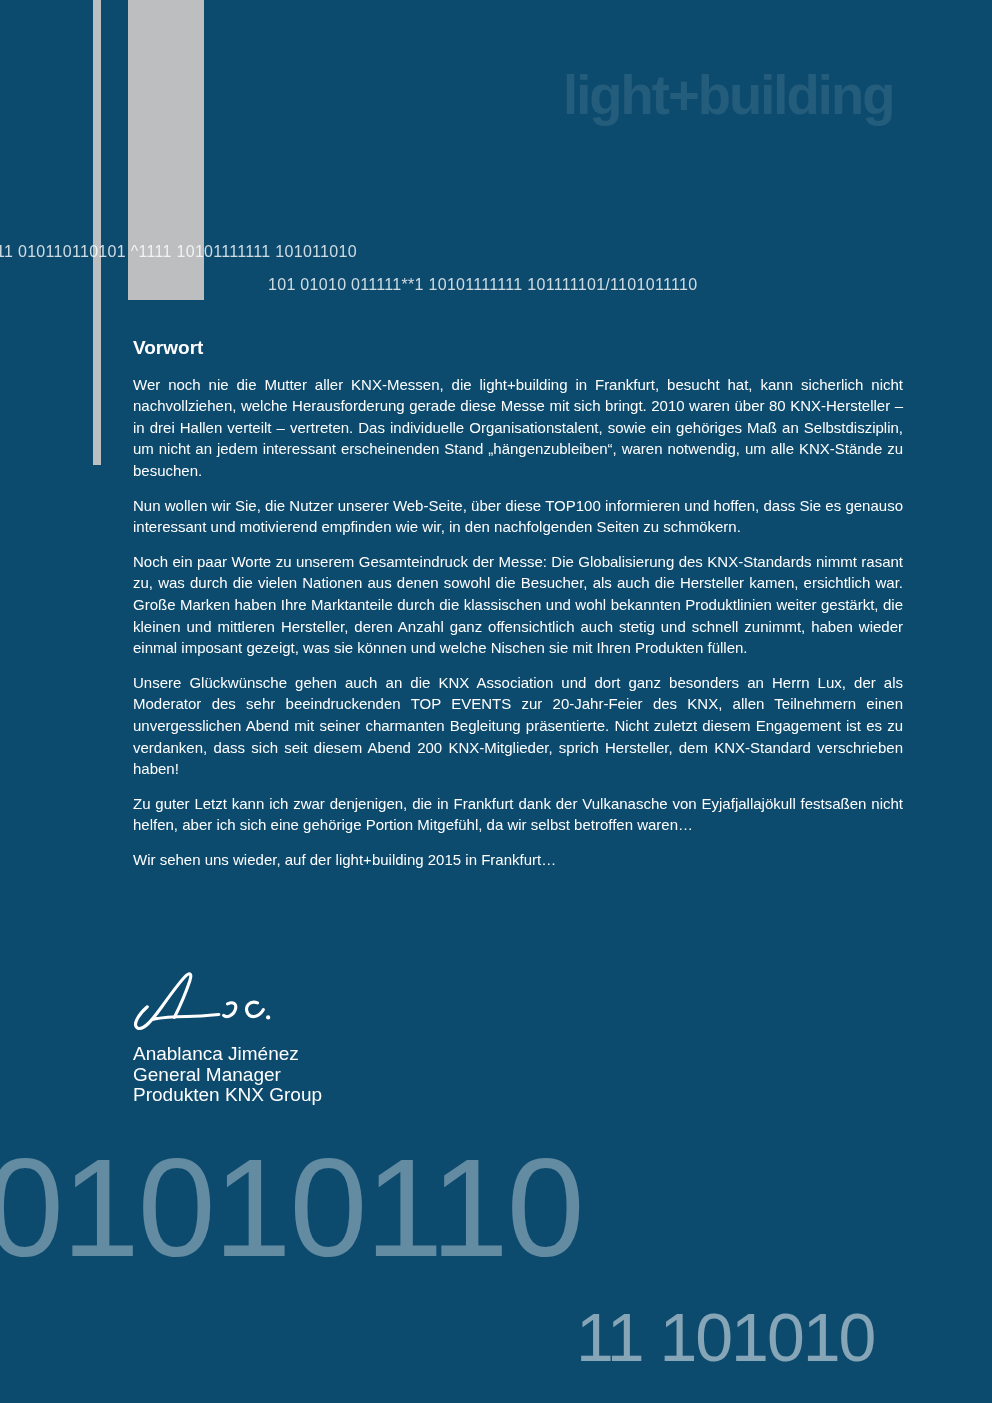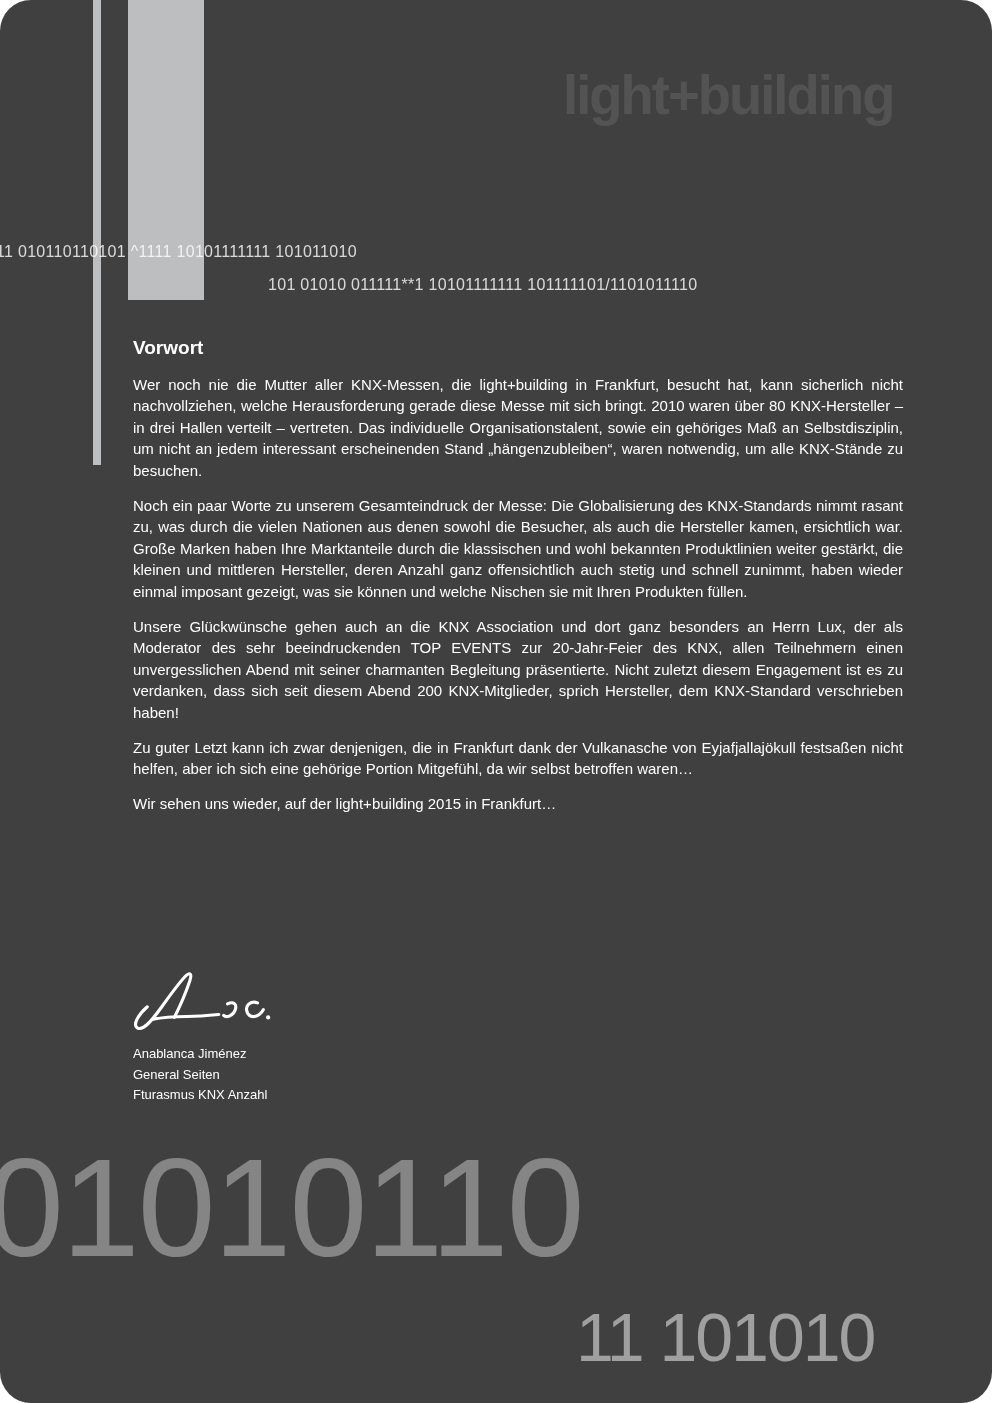--- a/index.html
+++ b/index.html
@@ -1,23 +1,22 @@
 <!DOCTYPE html>
 <html><head>
 <meta charset="utf-8">
 <style>
   html, body { margin: 0; padding: 0; }
   .page {
     position: relative;
     width: 992px;
     height: 1403px;
-    background: #404040;
+    background: #0c4a6e;
     overflow: hidden;
     font-family: "Liberation Sans", sans-serif;
-    border-radius: 31px;
   }
   .bar-thin {
     position: absolute;
     left: 93px; top: 0;
     width: 8px; height: 465px;
     background: #BDBEC0;
   }
   .bar-wide {
     position: absolute;
     left: 128px; top: 0;
@@ -62,21 +61,21 @@
   .content p { margin: 0 0 13px 0; }
   .signature {
     position: absolute;
     left: 127px; top: 968px;
     width: 145px; height: 64px;
   }
   .signer {
     position: absolute;
     left: 133px; top: 1044px;
     color: #FFFFFF;
-    font-size: 13px;
+    font-size: 19px;
     line-height: 20.5px;
   }
   .big-binary {
     position: absolute;
     white-space: nowrap;
     line-height: 1;
   }
   .big-binary-left {
     left: -14px; top: 1138px;
     font-size: 140px;
@@ -100,39 +99,40 @@
 
   <div class="brand-watermark">light+building</div>
 
   <div class="binary-line binary-line-1">11 010110110101 ^1111 10101111111 101011010</div>
 
   <div class="binary-line binary-line-2">101 01010  011111**1 10101111111 101111101/1101011110</div>
 
   <section class="content">
     <h1>Vorwort</h1>
     <p>Wer noch nie die Mutter aller KNX-Messen, die light+building in Frankfurt, besucht hat, kann sicherlich nicht nachvollziehen, welche Herausforderung gerade diese Messe mit sich bringt. 2010 waren über 80 KNX-Hersteller – in drei Hallen verteilt – vertreten. Das individuelle Organisationstalent, sowie ein gehöriges Maß an Selbstdisziplin, um nicht an jedem interessant erscheinenden Stand „hängenzubleiben“, waren notwendig,  um alle KNX-Stände zu besuchen.</p>
+    <p>Nun wollen wir Sie, die Nutzer unserer Web-Seite, über diese TOP100 informieren und hoffen, dass Sie es genauso interessant und motivierend empfinden wie wir, in den nachfolgenden Seiten zu schmökern.</p>
     <p>Noch ein paar Worte zu unserem Gesamteindruck der Messe: Die Globalisierung des KNX-Standards nimmt rasant zu, was durch die vielen Nationen aus denen sowohl die Besucher, als auch die Hersteller kamen, ersichtlich war. Große Marken haben Ihre Marktanteile durch die klassischen und wohl bekannten Produktlinien weiter gestärkt, die kleinen und mittleren Hersteller, deren Anzahl ganz offensichtlich auch stetig und schnell zunimmt, haben wieder einmal imposant gezeigt, was sie können und welche Nischen sie mit Ihren Produkten füllen.</p>
     <p>Unsere Glückwünsche gehen auch an die KNX Association und dort ganz besonders an Herrn Lux, der als Moderator des sehr beeindruckenden TOP EVENTS zur  20-Jahr-Feier des KNX, allen Teilnehmern einen unvergesslichen Abend mit seiner charmanten Begleitung präsentierte. Nicht zuletzt diesem Engagement ist es zu verdanken, dass sich seit diesem Abend 200 KNX-Mitglieder, sprich Hersteller, dem KNX-Standard verschrieben haben!</p>
     <p>Zu guter Letzt kann ich zwar denjenigen, die in Frankfurt dank der Vulkanasche von Eyjafjallajökull festsaßen nicht helfen, aber ich sich eine gehörige Portion Mitgefühl, da wir selbst betroffen waren…</p>
     <p>Wir sehen uns wieder, auf der light+building 2015 in Frankfurt…</p>
   </section>
 
   <svg class="signature" viewBox="0 0 150 66" xmlns="http://www.w3.org/2000/svg" aria-hidden="true">
     <g stroke="#FFFFFF" stroke-width="3.2" fill="none" stroke-linecap="round" stroke-linejoin="round">
       <path d="M21 40 C 12 48, 5 59, 11 62 C 17 65, 26 54, 36 40 C 46 26, 56 12, 62 7 C 66 4, 67 7, 65 13 C 61 25, 53 43, 49 51"></path>
       <path d="M27 53 C 40 50, 52 50, 62 50 C 74 50, 85 49, 95 48"></path>
       <path d="M104 37 C 110 34, 114 37, 112 43 C 110 49, 103 52, 100 49"></path>
       <path d="M135 36 C 127 33, 121 40, 125 47 C 129 53, 137 50, 141 43"></path>
       <circle cx="146" cy="51" r="2.2" fill="#FFFFFF" stroke="none"></circle>
     </g>
   </svg>
 
   <div class="signer">
     <div>Anablanca Jiménez</div>
-    <div>General Seiten</div>
-    <div>Fturasmus KNX Anzahl</div>
+    <div>General Manager</div>
+    <div>Produkten KNX Group</div>
   </div>
 
   <div class="big-binary big-binary-left">01010110</div>
 
   <div class="big-binary big-binary-right">11 101010</div>
 
 </div>
 
 </body></html>

